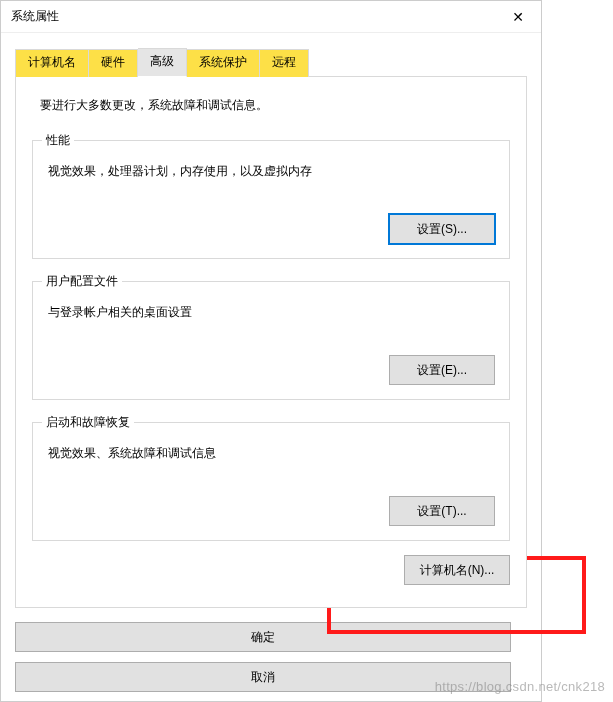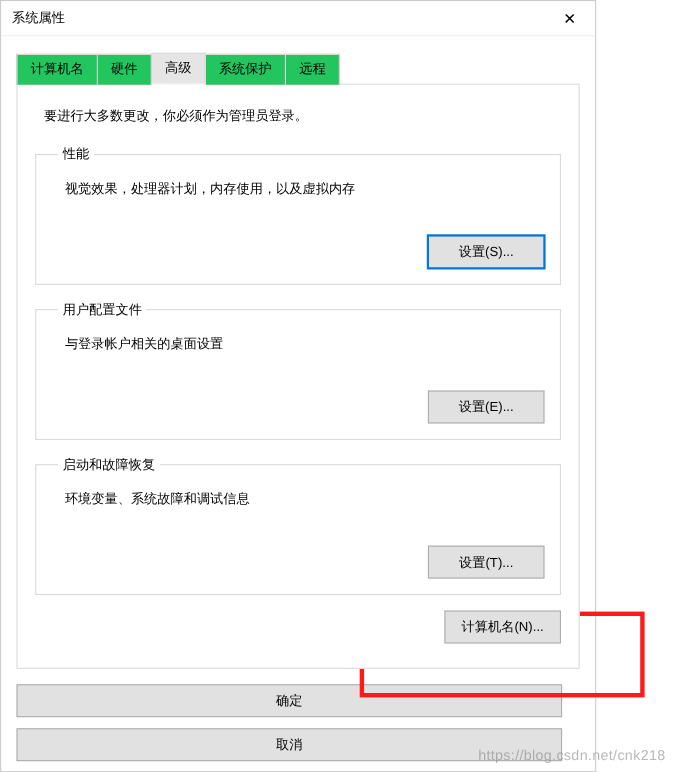--- a/index.html
+++ b/index.html
@@ -58,35 +58,35 @@
     top: 1px;
   }
   .tab + .tab { border-left: none; }
   .tab.active {
     background: #e5e5e5;
     border-bottom: 1px solid #ffffff;
     top: 1px;
     z-index: 3;
   }
   .tab:not(.active) {
-    background: #22c55e;
+    background: #fde047;
   }
   .tab-panel {
     border: 1px solid #d9d9d9;
     padding: 20px 16px 16px 16px;
     flex: 1;
     background: #ffffff;
     position: relative;
     z-index: 1;
   }
   .intro { margin: 0 0 18px 8px; font-size: 12px; }
   fieldset.group {
     border: 1px solid #d9d9d9;
     margin: 2px 0 14px 0;
-    padding: 14px 14px 14px 20px;
+    padding: 14px 14px 14px 9px;
   }
   fieldset.group legend {
     padding: 0 4px;
     font-size: 12px;
   }
   .group-desc { margin: 0 0 34px 6px; font-size: 12px; }
   .btn-row {
     display: flex;
     justify-content: flex-end;
   }
@@ -161,41 +161,41 @@
     <div class="tabs">
       <div class="tab"><span>计算机名</span></div>
       <div class="tab"><span>硬件</span></div>
       <div class="tab active"><span>高级</span></div>
       <div class="tab"><span>系统保护</span></div>
       <div class="tab"><span>远程</span></div>
     </div>
 
     <div class="tab-panel">
 
-      <p class="intro">要进行大多数更改，你必须作为管理员登录。</p>
+      <p class="intro">要进行大多数更改，系统故障和调试信息。</p>
 
       <fieldset class="group">
         <legend>性能</legend>
         <p class="group-desc">视觉效果，处理器计划，内存使用，以及虚拟内存</p>
         <div class="btn-row">
           <button class="win focus">设置(S)...</button>
         </div>
       </fieldset>
 
       <fieldset class="group">
         <legend>用户配置文件</legend>
         <p class="group-desc">与登录帐户相关的桌面设置</p>
         <div class="btn-row">
           <button class="win">设置(E)...</button>
         </div>
       </fieldset>
 
       <fieldset class="group">
         <legend>启动和故障恢复</legend>
-        <p class="group-desc">环境变量、系统故障和调试信息</p>
+        <p class="group-desc">视觉效果、系统故障和调试信息</p>
         <div class="btn-row">
           <button class="win">设置(T)...</button>
         </div>
       </fieldset>
 
       <div class="env-row">
         <button class="win env-btn">计算机名(N)...</button>
       </div>
 
     </div>

